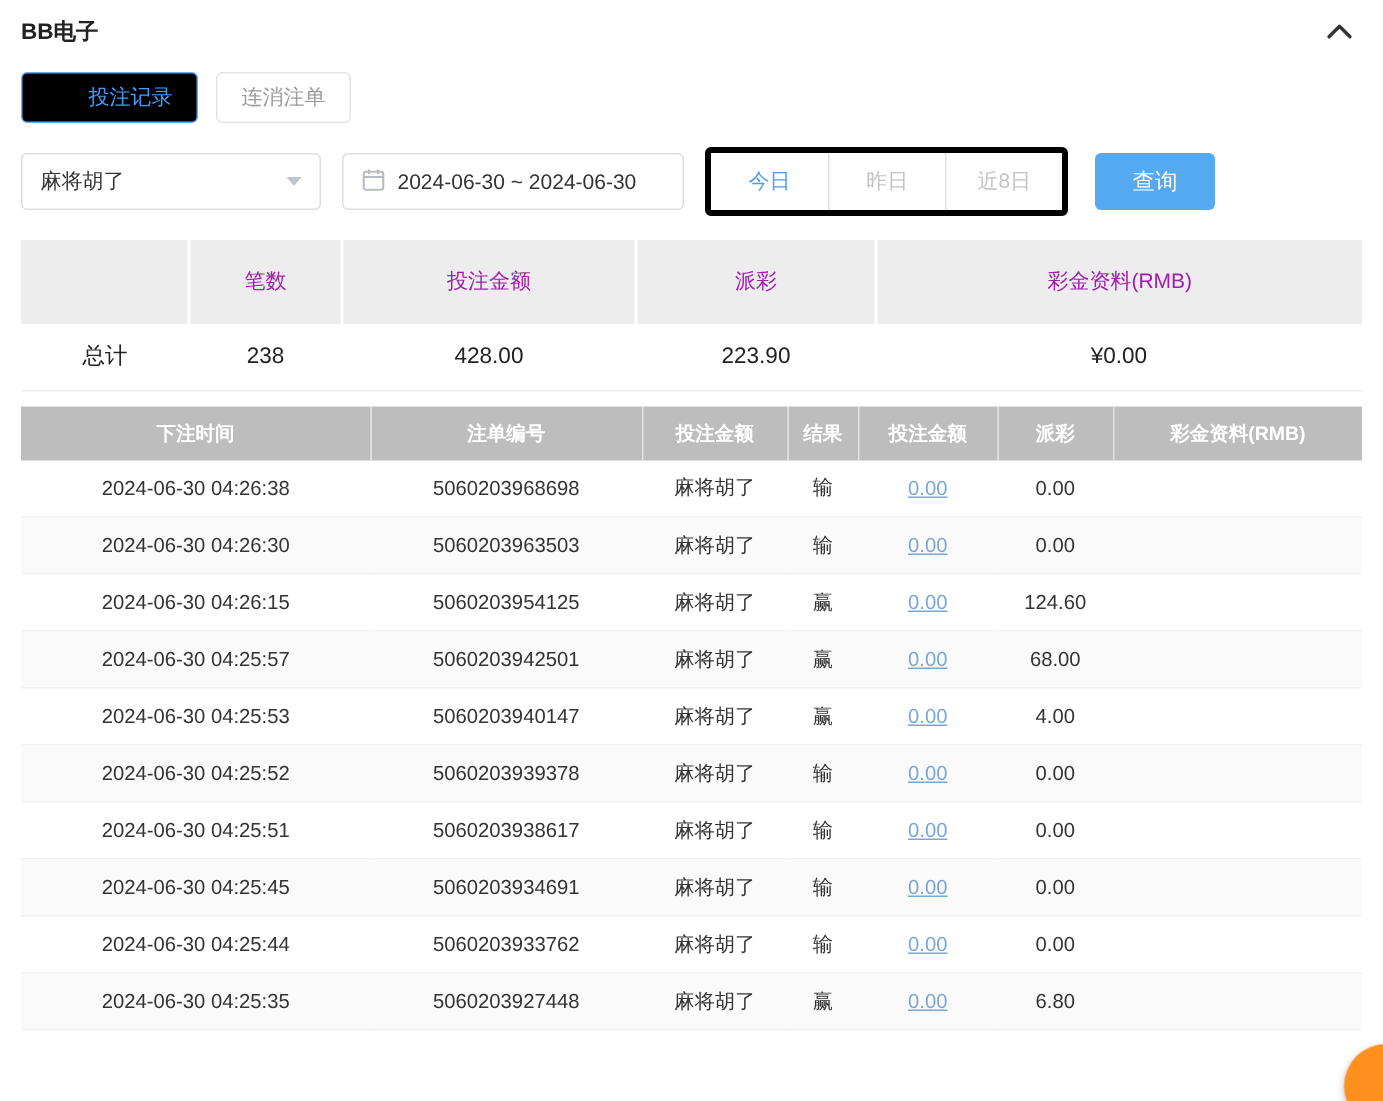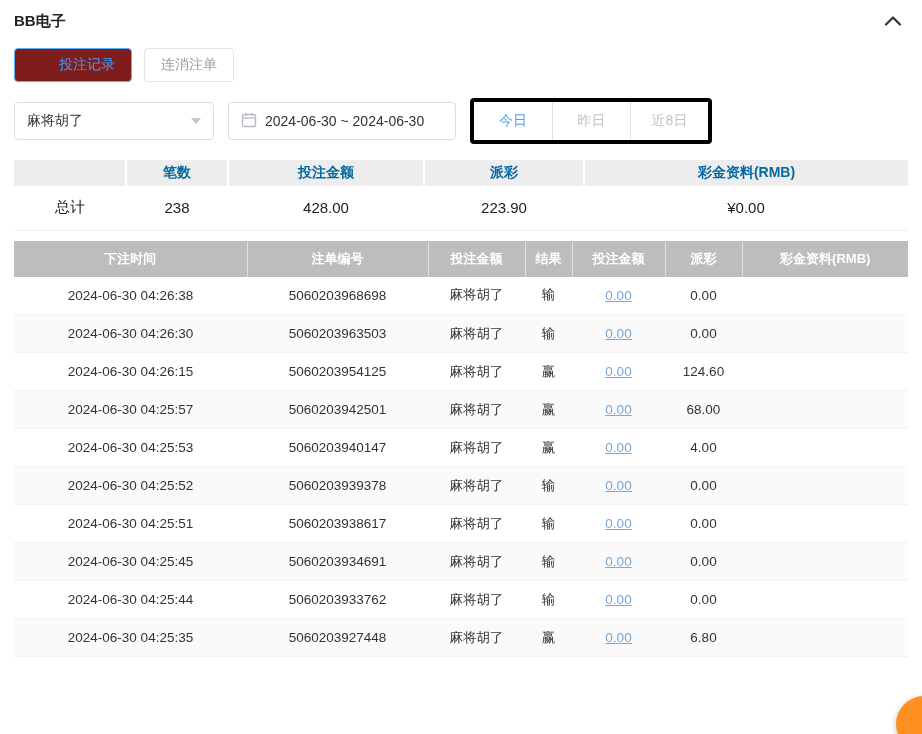--- a/index.html
+++ b/index.html
@@ -19,21 +19,21 @@
   .page-title { font-size: 15px; font-weight: 700; color: #222; }
   .collapse-icon { cursor: pointer; display: flex; align-items: center; }
 
   
   .tabs { display: flex; gap: 12px; padding: 8px 14px 10px; }
   .tab {
     height: 34px; padding: 0 16px; border-radius: 4px;
     display: flex; align-items: center; font-size: 14px; cursor: pointer;
     background: #fff; border: 1px solid #e3e3e3; color: #9b9b9b;
   }
-  .tab.active { background: #7f1d1d; border: 1px solid #5fadf5; color: #3f9eff; padding-left: 44px; }
+  .tab.active { background: #000000; border: 1px solid #5fadf5; color: #3f9eff; padding-left: 44px; }
 
   
   .filters { display: flex; align-items: center; gap: 14px; padding: 6px 14px 12px; }
   .select-box {
     width: 200px; height: 38px; border: 1px solid #ddd; border-radius: 4px;
     display: flex; align-items: center; justify-content: space-between;
     padding: 0 12px; font-size: 14px; cursor: pointer; background: #fff;
   }
   .caret-down {
     width: 0; height: 0; border-left: 5px solid transparent;
@@ -56,21 +56,21 @@
   .search-btn {
     width: 80px; height: 38px; border: none; border-radius: 4px;
     background: #54a9f0; color: #fff; font-size: 15px; cursor: pointer;
     font-family: inherit; margin-left: 4px;
   }
 
   
   table { border-collapse: collapse; }
   .summary-table { width: 894px; margin: 4px 14px 0; font-size: 14px; }
   .summary-table th {
-    background: #ededed; height: 26px; font-weight: 700; color: #0369a1;
+    background: #ededed; height: 56px; font-weight: 400; color: #a21caf;
     border-right: 2px solid #fff; font-size: 14px;
   }
   .summary-table th:last-child { border-right: none; }
   .summary-table td {
     height: 44px; text-align: center; font-size: 15px; color: #222;
     border-bottom: 1px solid #f0f0f0;
   }
   .summary-table col.c1 { width: 112px; }
   .summary-table col.c2 { width: 102px; }
   .summary-table col.c3 { width: 196px; }
@@ -134,20 +134,21 @@
           <line x1="11" y1="1" x2="11" y2="4" stroke="#b8bcc2" stroke-width="1.4"></line>
         </svg>
     </span>
     <span>2024-06-30 ~ 2024-06-30</span>
   </div>
   <div class="btn-group">
     <div class="qbtn active">今日</div>
     <div class="qbtn">昨日</div>
     <div class="qbtn">近8日</div>
   </div>
+  <button class="search-btn">查询</button>
 </div>
 
 <table class="summary-table">
   <colgroup>
       <col class="c1">
       <col class="c2">
       <col class="c3">
       <col class="c4">
       <col>
     </colgroup>

